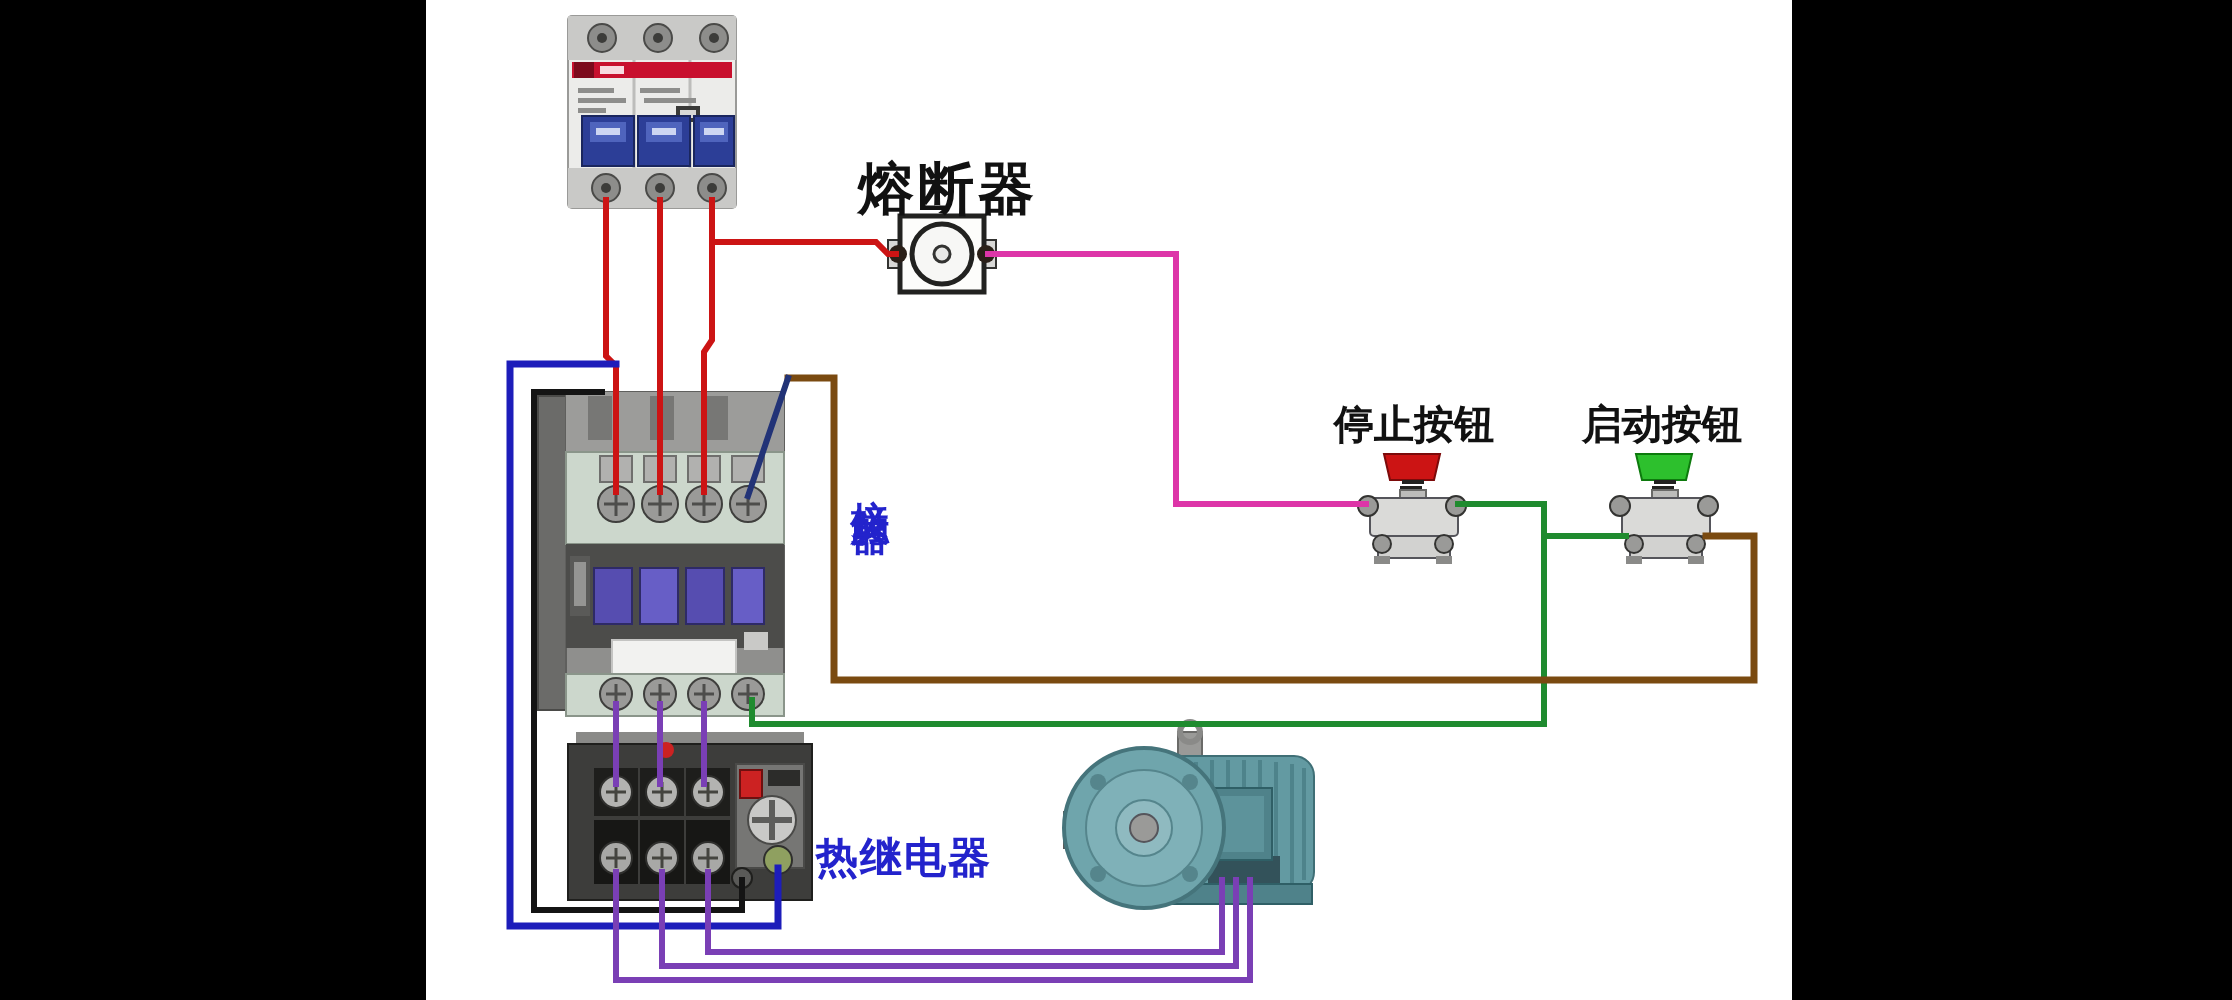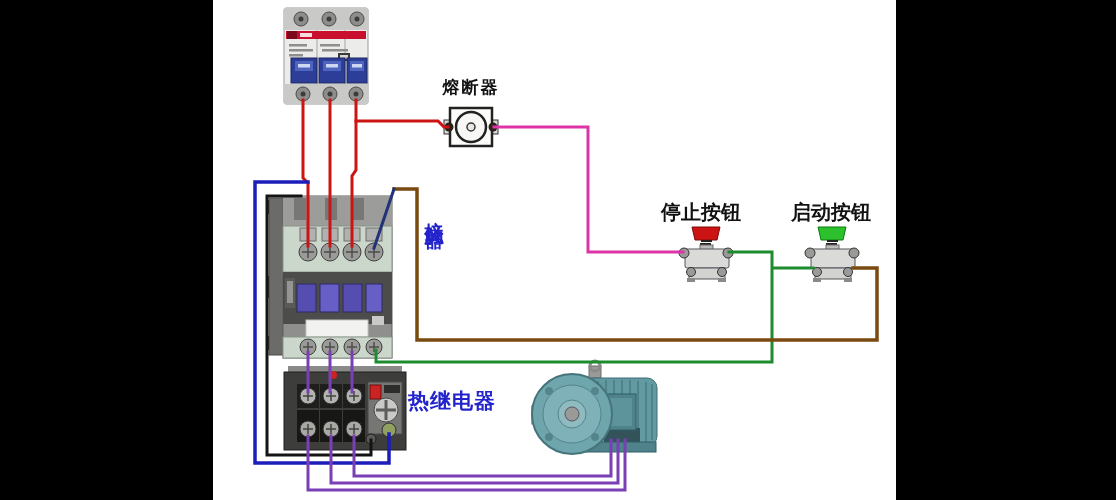--- a/index.html
+++ b/index.html
@@ -13,24 +13,24 @@
   .w-red{stroke:var(--wire_red);}
   .w-pink{stroke:var(--wire_pink);}
   .w-green{stroke:var(--wire_green);}
   .w-brown{stroke:var(--wire_brown);stroke-width:3.5;}
   .w-purple{stroke:var(--wire_purple);}
   .w-blue{stroke:var(--wire_blue);stroke-width:3.5;}
   .w-black{stroke:var(--wire_black);}
   .w-navy{stroke:var(--wire_navy);}
   .lbl{position:absolute;font-weight:bold;white-space:nowrap;}
   .lbl-black{color:var(--label_black);}
-  .lbl-blue{color:var(--label_blue);}
-  .lbl-fuse{left:429px;top:76px;width:84px;font-size:17px;text-align:center;letter-spacing:2px;}
+  .lbl-blue{color:var(--label_blue);margin-top:28px;}
+  .lbl-fuse{left:429px;top:76px;width:84px;font-size:28px;text-align:center;letter-spacing:2px;}
   .lbl-contactor{left:423px;top:206px;font-size:19px;writing-mode:vertical-rl;text-orientation:upright;letter-spacing:5px;line-height:22px;}
-  .lbl-stop{left:661px;top:199px;width:92px;font-size:20px;text-align:left;}
+  .lbl-stop{left:661px;top:199px;width:92px;font-size:20px;text-align:center;}
   .lbl-start{left:791px;top:199px;width:94px;font-size:20px;}
   .lbl-relay{left:408px;top:387px;width:96px;font-size:21px;letter-spacing:1px;}
 </style>
 </head>
 <body>
 
 <div id="stage">
 <svg width="1116" height="500" viewBox="0 0 1116 500">
 
   <rect x="213" y="0" width="683" height="500" fill="#ffffff"></rect>

